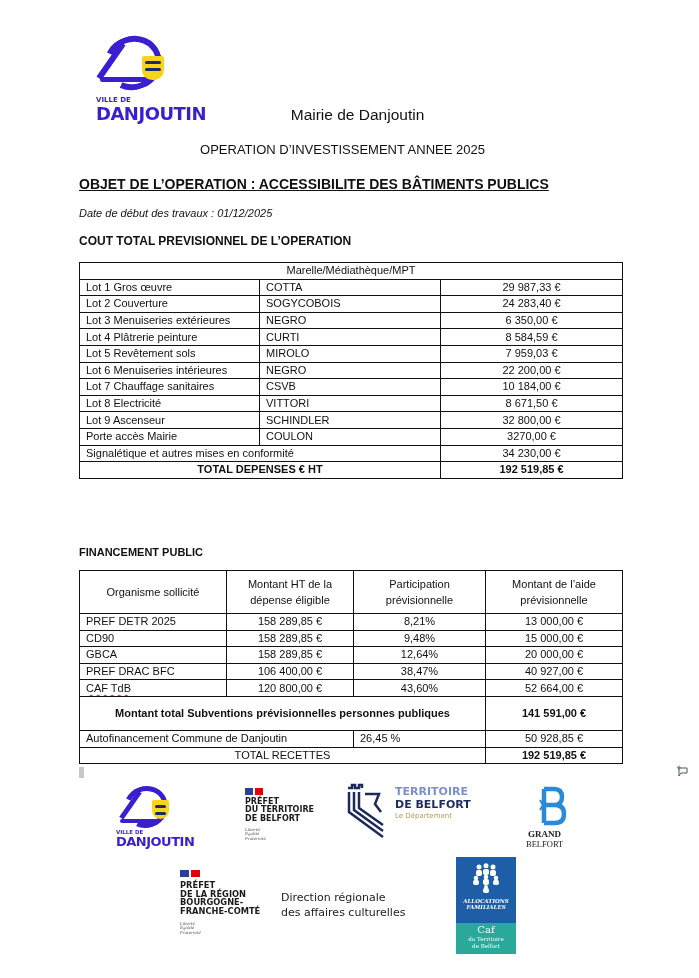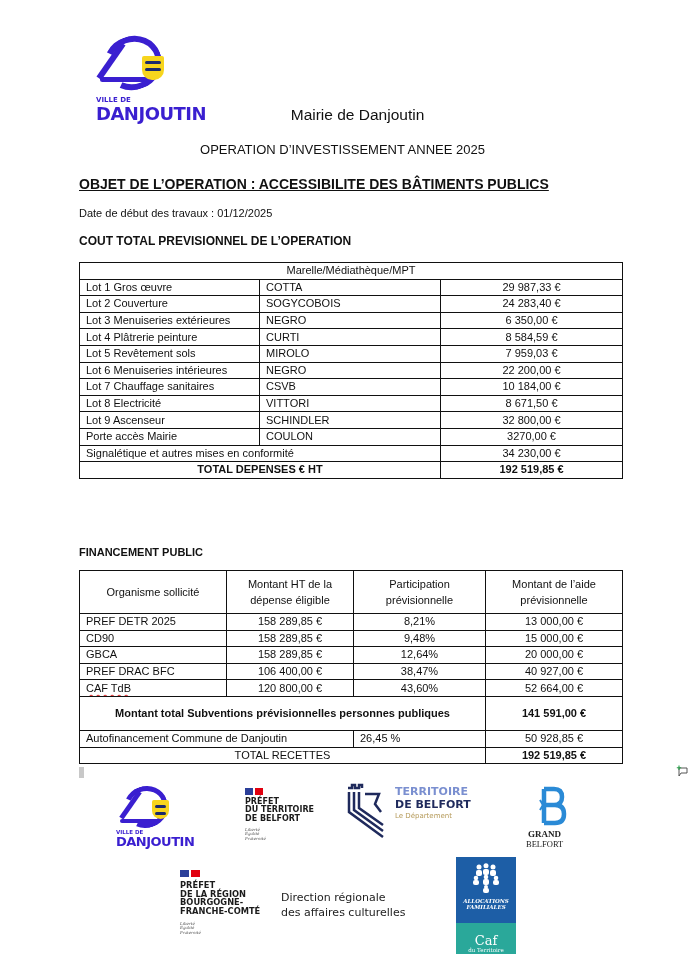--- a/index.html
+++ b/index.html
@@ -3,21 +3,21 @@
 <meta charset="utf-8">
 <style>
   html, body { margin: 0; padding: 0; background: #ffffff; }
   body { width: 699px; height: 978px; position: relative; overflow: hidden;
          font-family: "Liberation Sans", "DejaVu Sans", sans-serif; color: #111; }
   .abs { position: absolute; }
   .title1 { left: 0; width: 699px; top: 106px; text-align: center; font-size: 15.5px; padding-left: 0; }
   .title1 span { position: relative; left: 8px; margin-top: 44px; }
   .title2 { left: 0; width: 685px; top: 142px; text-align: center; font-size: 13px; }
   .objet { left: 79px; top: 176px; font-size: 14px; font-weight: bold; text-decoration: underline; }
-  .date { left: 79px; top: 207px; font-size: 11px; }
+  .date { left: 79px; top: 207px; font-size: 11px; font-style: italic; }
   .cout { left: 79px; top: 234px; font-size: 12px; font-weight: bold; }
   .fin-title { left: 79px; top: 546px; font-size: 11px; font-weight: bold; }
 
   table.doc { position: absolute; border-collapse: collapse; font-size: 11px; table-layout: fixed; }
   table.doc td { border: 1px solid #111; padding: 0 6px; height: 15.6px; line-height: 15px; white-space: nowrap; overflow: hidden; }
   table.doc td.c { text-align: center; }
   table.doc td.r { text-align: center; }
   table.doc td.b { font-weight: bold; }
   table.doc tr.head td { text-align: center; }
 
@@ -301,17 +301,17 @@
         <circle cx="16" cy="24" r="2"></circle>
           <rect x="13" y="25" width="6" height="5" rx="2"></rect>
       </g>
     </svg>
     <div class="caf-alloc">
       <div>ALLOCATIONS</div>
       <div>FAMILIALES</div>
     </div>
   </div>
   <div class="caf-bot">
-    <div style="font-size:13px;line-height:12px;padding-top:12px;">Caf</div>
+    <div style="font-size:10px;line-height:12px;padding-top:1px;">Caf</div>
     <div style="font-size:5.5px;line-height:7px;">du Territoire</div>
     <div style="font-size:5.5px;line-height:7px;">de Belfort</div>
   </div>
 </div>
 
 </body></html>

